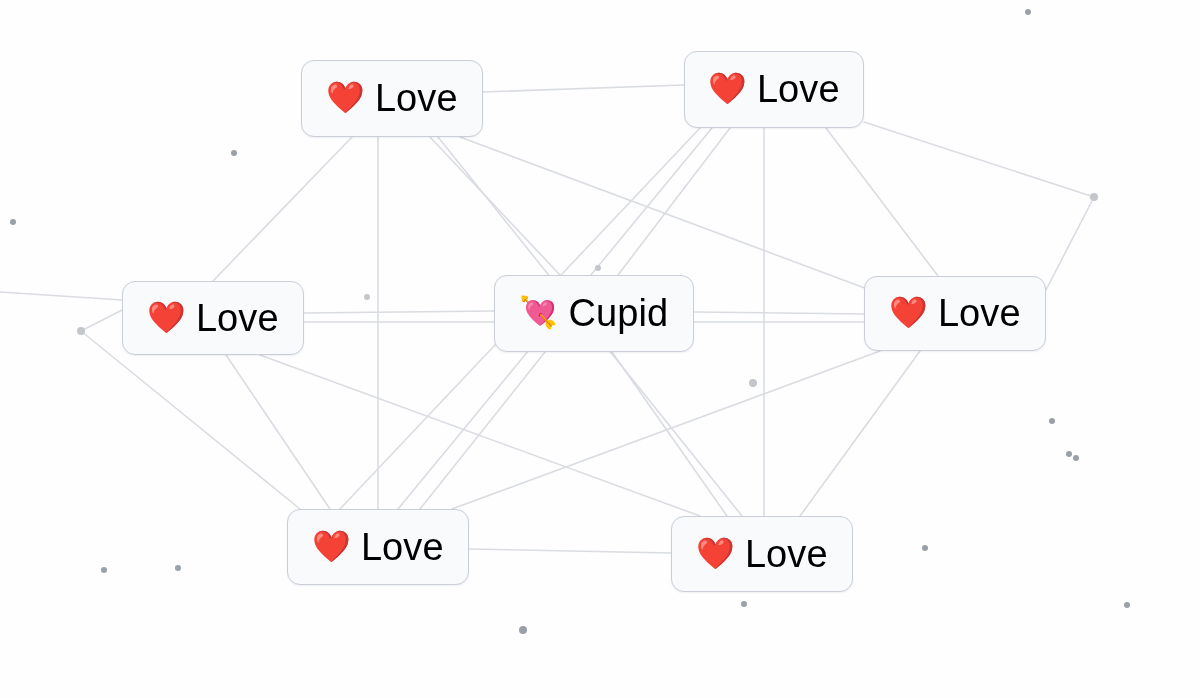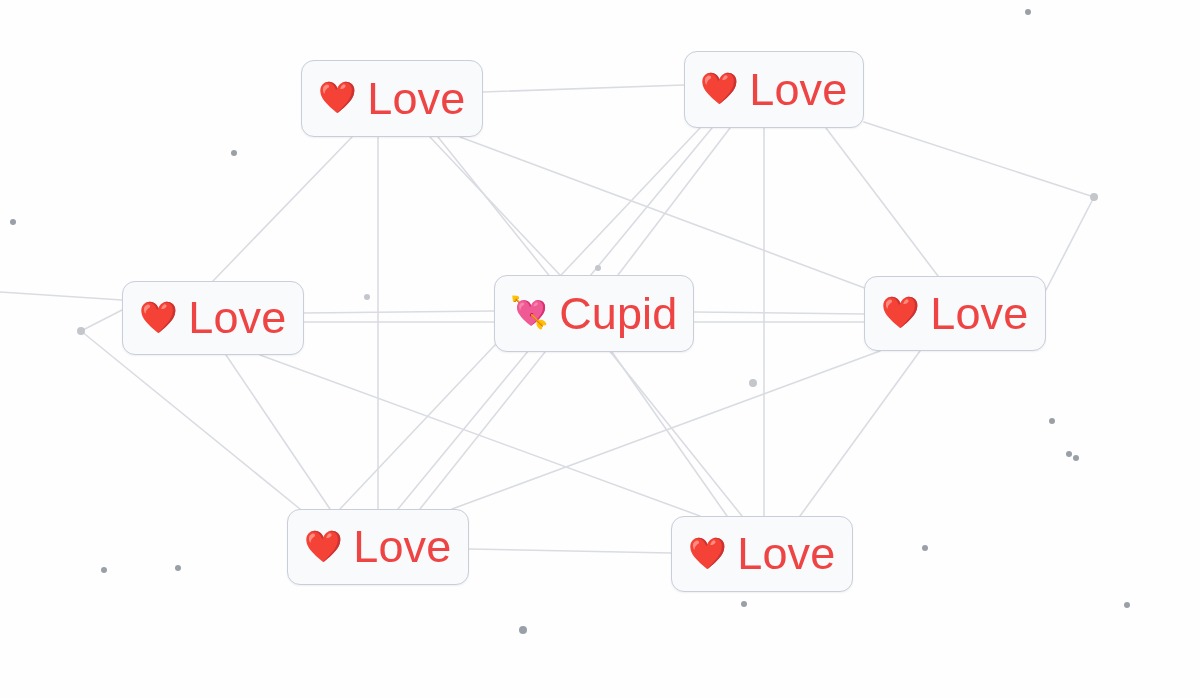--- a/index.html
+++ b/index.html
@@ -56,22 +56,22 @@
     cursor: grab;
     user-select: none;
   }
   .node .emoji {
     font-size: 31px;
     line-height: 1;
     display: inline-block;
     transform: translateY(-1px);
   }
   .node .label {
-    font-size: 45px;
-    color: #ef4444;
+    font-size: 38px;
+    color: #000000;
     letter-spacing: 0.1px;
     font-weight: 400;
     text-align: right;
   }
   .bg-dot {
     position: absolute;
     border-radius: 50%;
     background: #9aa0a8;
   }
   .vertex-dot {

